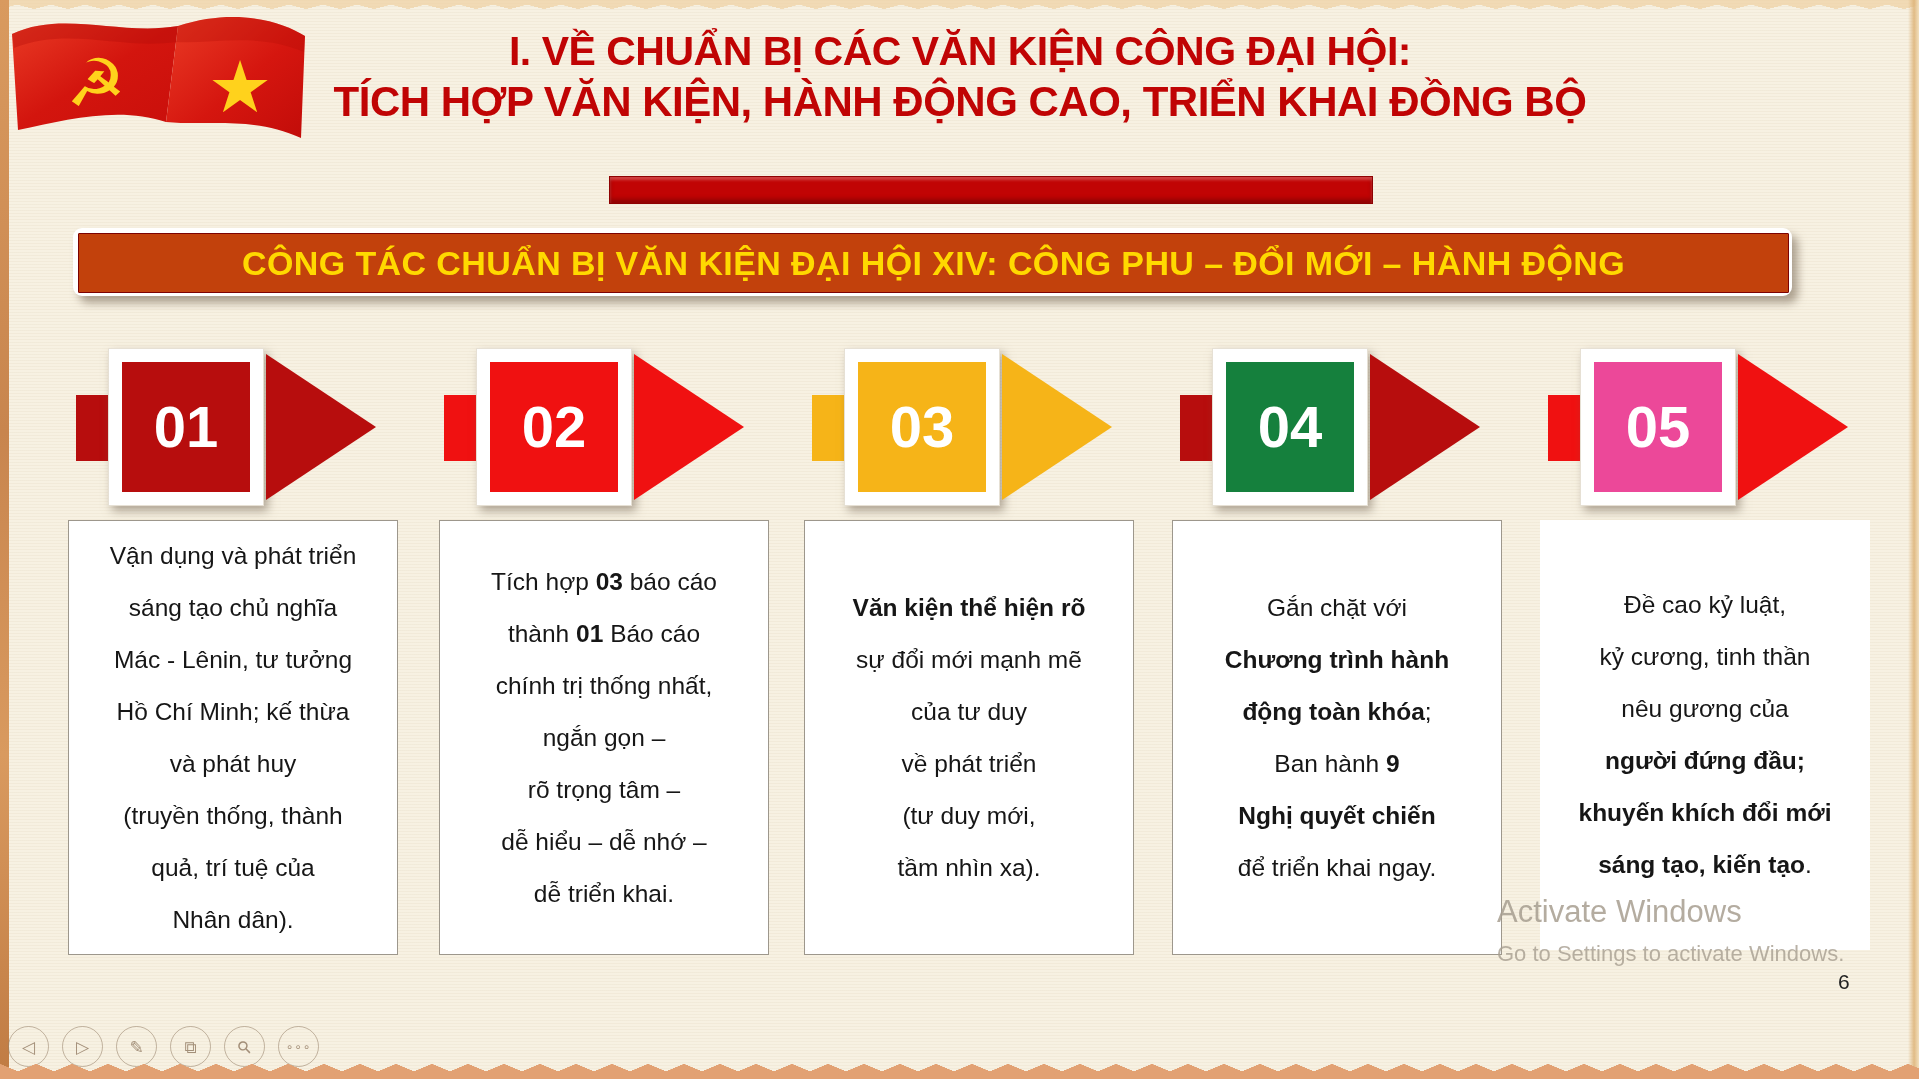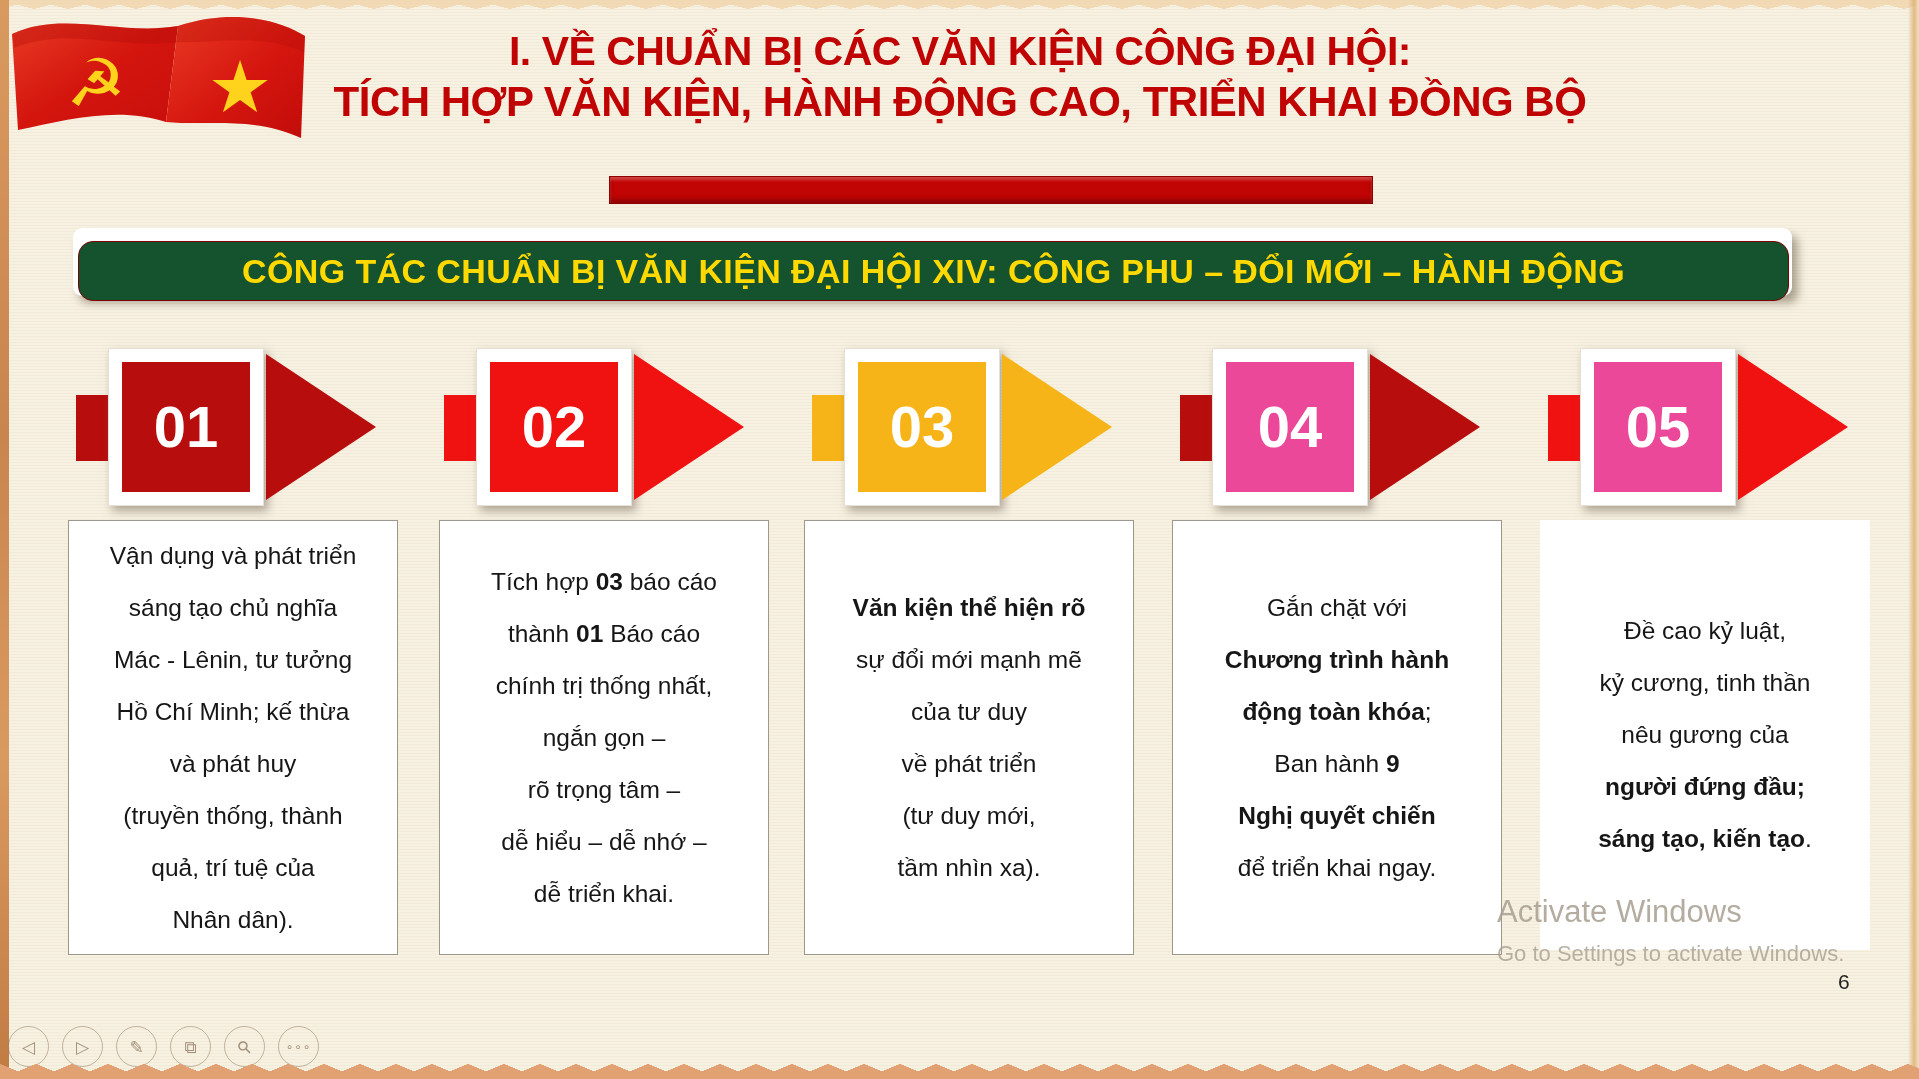--- a/index.html
+++ b/index.html
@@ -24,22 +24,22 @@
   
   .title{position:absolute;left:295px;top:26px;width:1330px;text-align:center;
     color:#C00404;font-weight:bold;letter-spacing:-.5px;}
   .title .l1{font-size:41px;line-height:50px;}
   .title .l2{font-size:42px;line-height:52px;}
   .title-bar{position:absolute;left:609px;top:176px;width:762px;height:26px;
     background:#C10404;border:1px solid #8e0202;box-shadow:inset 0 3px 3px rgba(255,255,255,.25), inset 0 -4px 4px rgba(0,0,0,.25);}
   
   .banner{position:absolute;left:73px;top:228px;width:1719px;height:68px;background:#fff;
     border-radius:9px;box-shadow:6px 7px 8px rgba(125,110,92,.6);padding:5px;box-sizing:border-box;}
-  .banner-inner{width:100%;height:100%;background:#14532d;border:1px solid #7c0202;border-radius:15px;
-    display:flex;align-items:center;justify-content:center;margin-top:8px;}
+  .banner-inner{width:100%;height:100%;background:#c2410c;border:1px solid #7c0202;border-radius:1px;
+    display:flex;align-items:center;justify-content:center;}
   .banner-inner span{color:#FFD900;font-weight:bold;font-size:34px;letter-spacing:.4px;white-space:nowrap;}
   
   .steps-row{position:absolute;left:0;top:348px;width:1919px;height:158px;}
   .step-unit{position:absolute;top:0;width:345px;height:158px;}
   .step-tail{position:absolute;left:8px;top:47px;width:130px;height:66px;}
   .step-cardsq{position:absolute;left:40px;top:0;width:156px;height:158px;background:#fff;
     border:1px solid #e6e0d4;box-shadow:4px 5px 9px rgba(118,104,88,.55);box-sizing:border-box;padding:13px;display:flex;}
   .step-sq{flex:1;display:flex;align-items:center;justify-content:center;}
   .step-num{color:#fff;font-weight:bold;font-size:58px;line-height:1;}
   .step-head{position:absolute;left:198px;top:6px;width:0;height:0;
@@ -133,21 +133,21 @@
         <div class="step-cardsq">
           <div class="step-sq" style="background: rgb(246, 180, 24);">
             <span class="step-num">03</span>
           </div>
         </div>
         <div class="step-head" style="border-left: 110px solid rgb(246, 180, 24);"></div>
       </div>
       <div class="step-unit" style="left: 1172px;">
         <div class="step-tail" style="background: rgb(183, 13, 13);"></div>
         <div class="step-cardsq">
-          <div class="step-sq" style="background: #ec4899;">
+          <div class="step-sq" style="background: #15803d;">
             <span class="step-num">04</span>
           </div>
         </div>
         <div class="step-head" style="border-left: 110px solid rgb(183, 13, 13);"></div>
       </div>
       <div class="step-unit" style="left: 1540px;">
         <div class="step-tail" style="background: rgb(240, 17, 17);"></div>
         <div class="step-cardsq">
           <div class="step-sq" style="background: #ec4899;">
             <span class="step-num">05</span>
@@ -191,20 +191,21 @@
         <div><span class="seg-b">động toàn khóa</span><span>;</span></div>
         <div><span>Ban hành </span><span class="seg-b">9</span></div>
         <div><span class="seg-b">Nghị quyết chiến</span></div>
         <div><span>để triển khai ngay.</span></div>
       </div>
       <div class="card borderless" style="left: 1540px;">
         <div><span>Đề cao kỷ luật,</span></div>
         <div><span>kỷ cương, tinh thần</span></div>
         <div><span>nêu gương của</span></div>
         <div><span class="seg-b">người đứng đầu;</span></div>
+        <div><span class="seg-b">khuyến khích đổi mới</span></div>
         <div><span class="seg-b">sáng tạo, kiến tạo</span><span>.</span></div>
       </div>
     </div>
 
   <div class="watermark">
     <div class="w1">Activate Windows</div>
     <div class="w2">Go to Settings to activate Windows.</div>
   </div>
 
   <div class="page-num">6</div>

